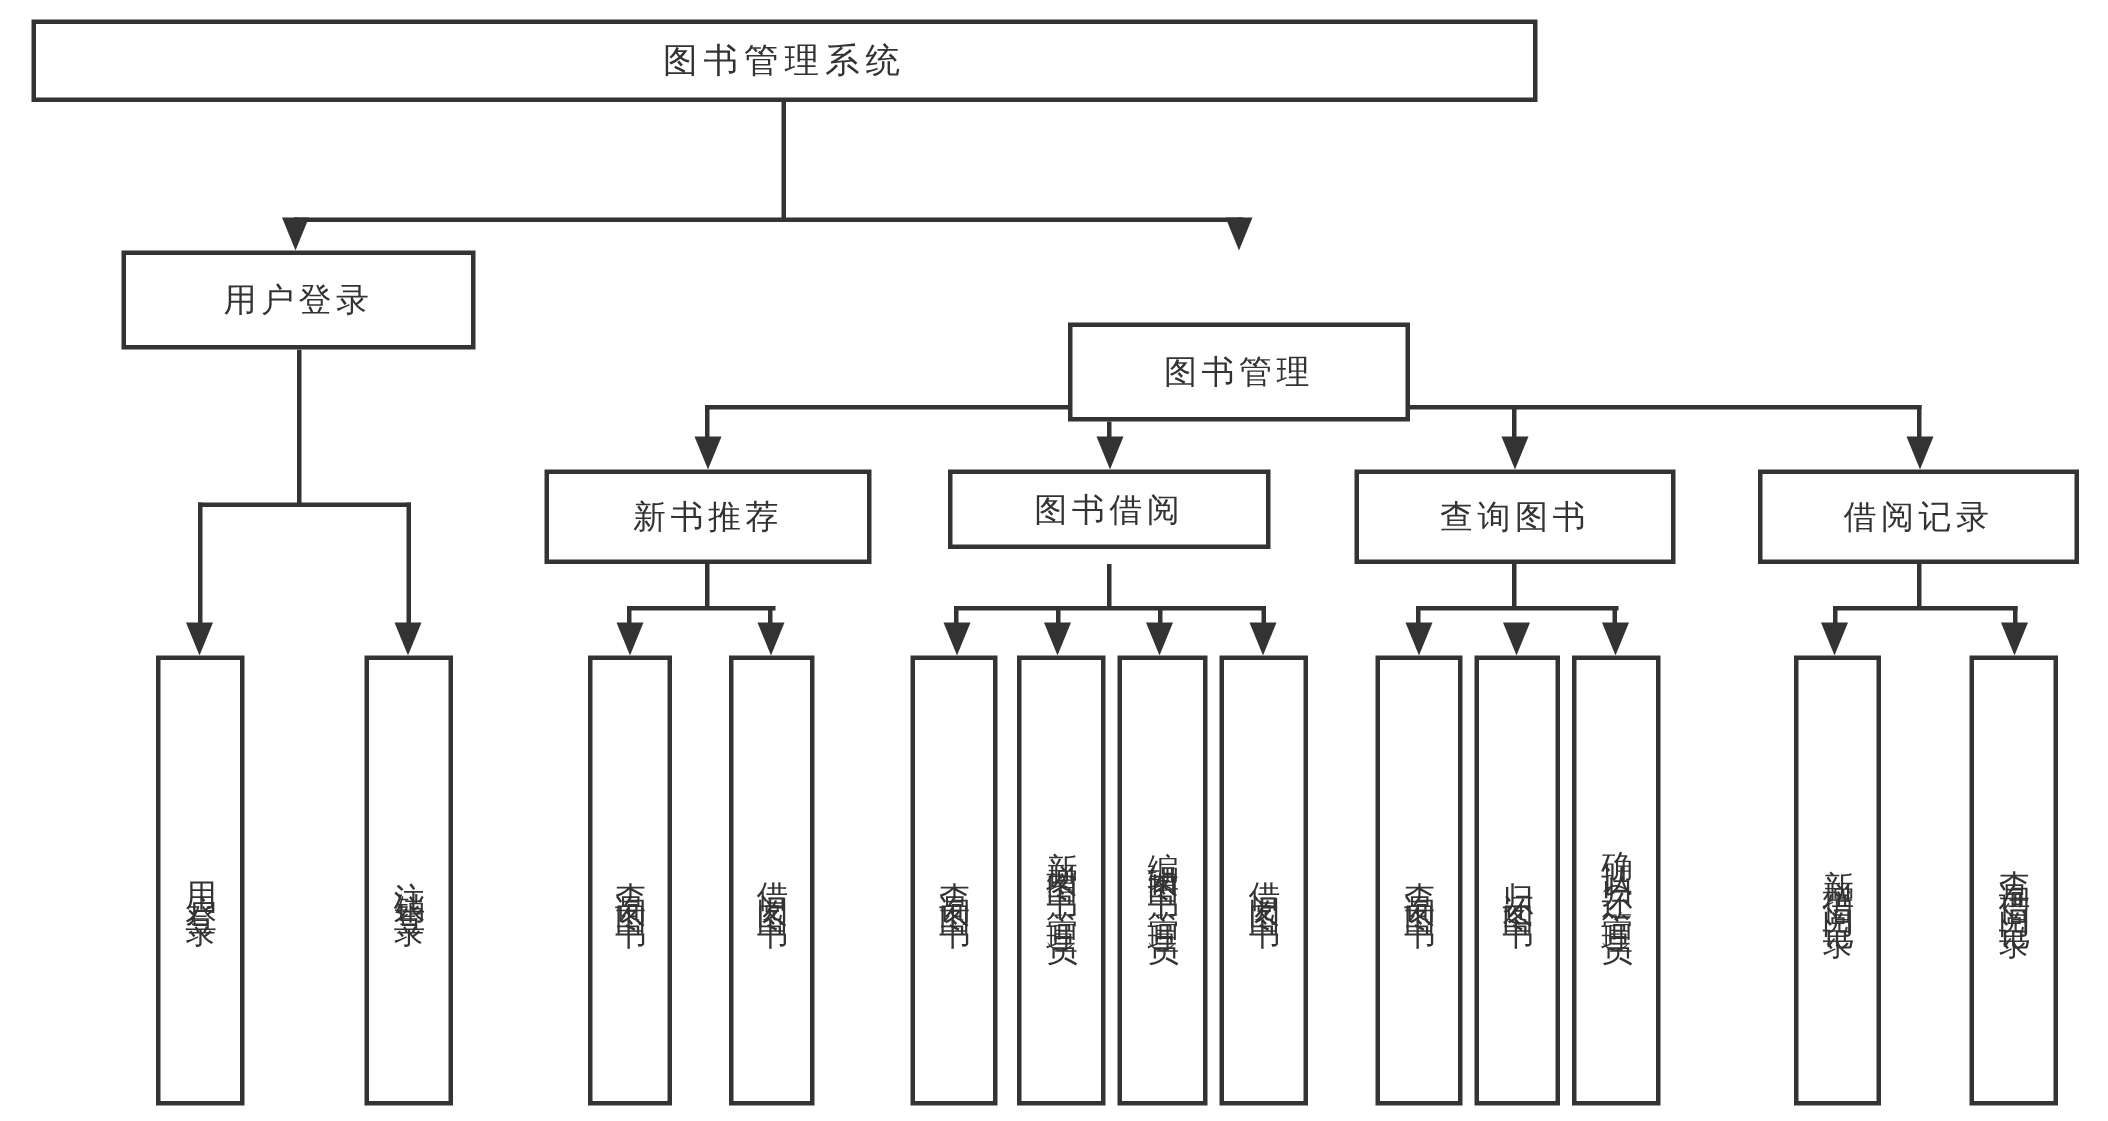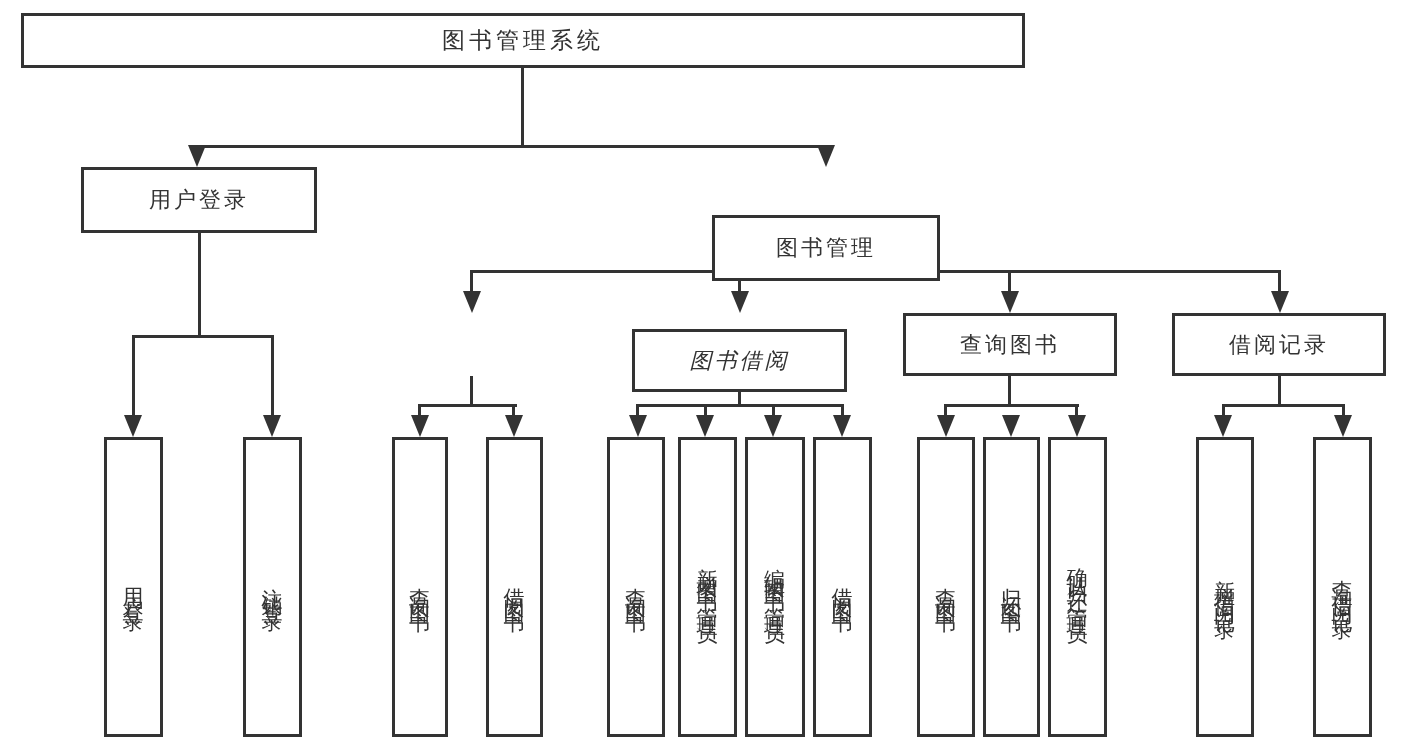--- a/index.html
+++ b/index.html
@@ -109,21 +109,24 @@
   <div class="hline" style="left:470px; top:270px; width:811px;"></div>
   <div class="vline" style="left:470px; top:270px; height:24px;"></div>
   <div class="vline" style="left:738px; top:270px; height:24px;"></div>
   <div class="vline" style="left:1008px; top:270px; height:24px;"></div>
   <div class="vline" style="left:1278px; top:270px; height:24px;"></div>
   <div class="arrow" style="left:463px; top:291px;"></div>
   <div class="arrow" style="left:731px; top:291px;"></div>
   <div class="arrow" style="left:1001px; top:291px;"></div>
   <div class="arrow" style="left:1271px; top:291px;"></div>
 
-  <div class="node" style="left:632px; top:329px; width:215px; height:63px;font-style:italic;">
+  <div class="node" style="left:363px; top:313px; width:218px; height:63px;">
+    <span>新书推荐</span>
+  </div>
+  <div class="node" style="left:632px; top:313px; width:215px; height:53px;">
     <span>图书借阅</span>
   </div>
   <div class="node" style="left:903px; top:313px; width:214px; height:63px;">
     <span>查询图书</span>
   </div>
   <div class="node" style="left:1172px; top:313px; width:214px; height:63px;">
     <span>借阅记录</span>
   </div>
 
   <div class="vline" style="left:470px; top:376px; height:30px;"></div>

